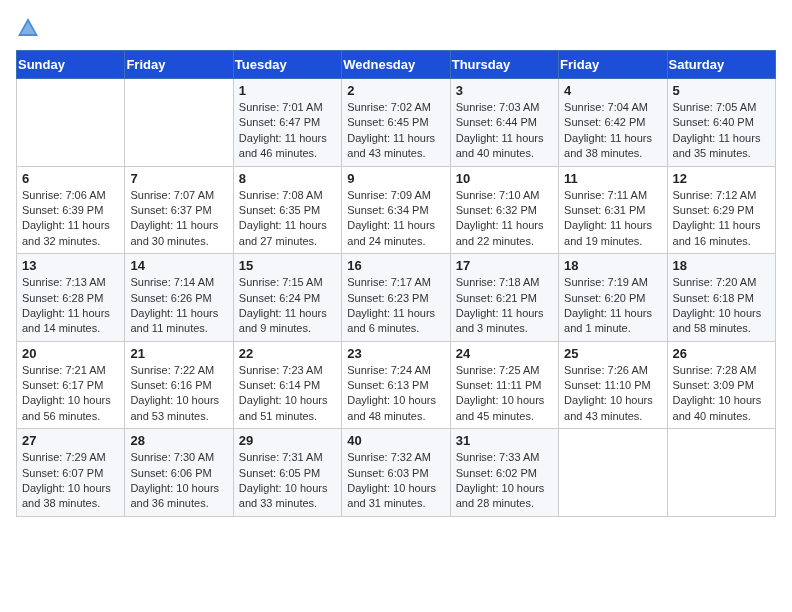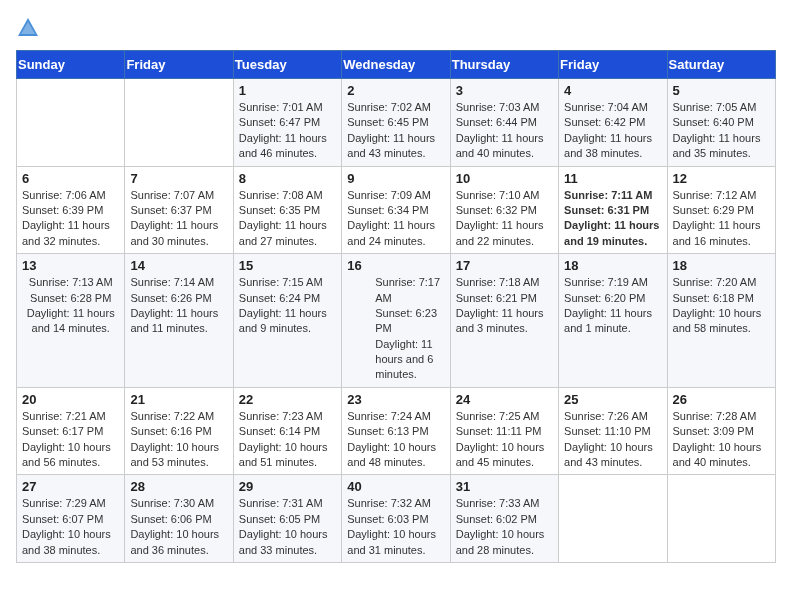--- a/index.html
+++ b/index.html
@@ -186,53 +186,53 @@
 Daylight: 11 hours and 24 minutes.</div>
         </td>
         <td>
           <span class="day-number">10</span>
           <div class="day-info" style="white-space: pre-line;">Sunrise: 7:10 AM
 Sunset: 6:32 PM
 Daylight: 11 hours and 22 minutes.</div>
         </td>
         <td>
           <span class="day-number">11</span>
-          <div class="day-info" style="white-space: pre-line; font-weight: bold;">Sunrise: 7:11 AM
+          <div class="day-info" style="white-space: pre-line;">Sunrise: 7:11 AM
 Sunset: 6:31 PM
 Daylight: 11 hours and 19 minutes.</div>
         </td>
         <td>
           <span class="day-number">12</span>
           <div class="day-info" style="white-space: pre-line;">Sunrise: 7:12 AM
 Sunset: 6:29 PM
 Daylight: 11 hours and 16 minutes.</div>
         </td>
       </tr>
       <tr>
         <td>
           <span class="day-number">13</span>
-          <div class="day-info" style="white-space: pre-line; text-align: center;">Sunrise: 7:13 AM
+          <div class="day-info" style="white-space: pre-line;">Sunrise: 7:13 AM
 Sunset: 6:28 PM
 Daylight: 11 hours and 14 minutes.</div>
         </td>
         <td>
           <span class="day-number">14</span>
           <div class="day-info" style="white-space: pre-line;">Sunrise: 7:14 AM
 Sunset: 6:26 PM
 Daylight: 11 hours and 11 minutes.</div>
         </td>
         <td>
           <span class="day-number">15</span>
           <div class="day-info" style="white-space: pre-line;">Sunrise: 7:15 AM
 Sunset: 6:24 PM
 Daylight: 11 hours and 9 minutes.</div>
         </td>
         <td>
           <span class="day-number">16</span>
-          <div class="day-info" style="white-space: pre-line; margin-left: 28px;">Sunrise: 7:17 AM
+          <div class="day-info" style="white-space: pre-line;">Sunrise: 7:17 AM
 Sunset: 6:23 PM
 Daylight: 11 hours and 6 minutes.</div>
         </td>
         <td>
           <span class="day-number">17</span>
           <div class="day-info" style="white-space: pre-line;">Sunrise: 7:18 AM
 Sunset: 6:21 PM
 Daylight: 11 hours and 3 minutes.</div>
         </td>
         <td>

